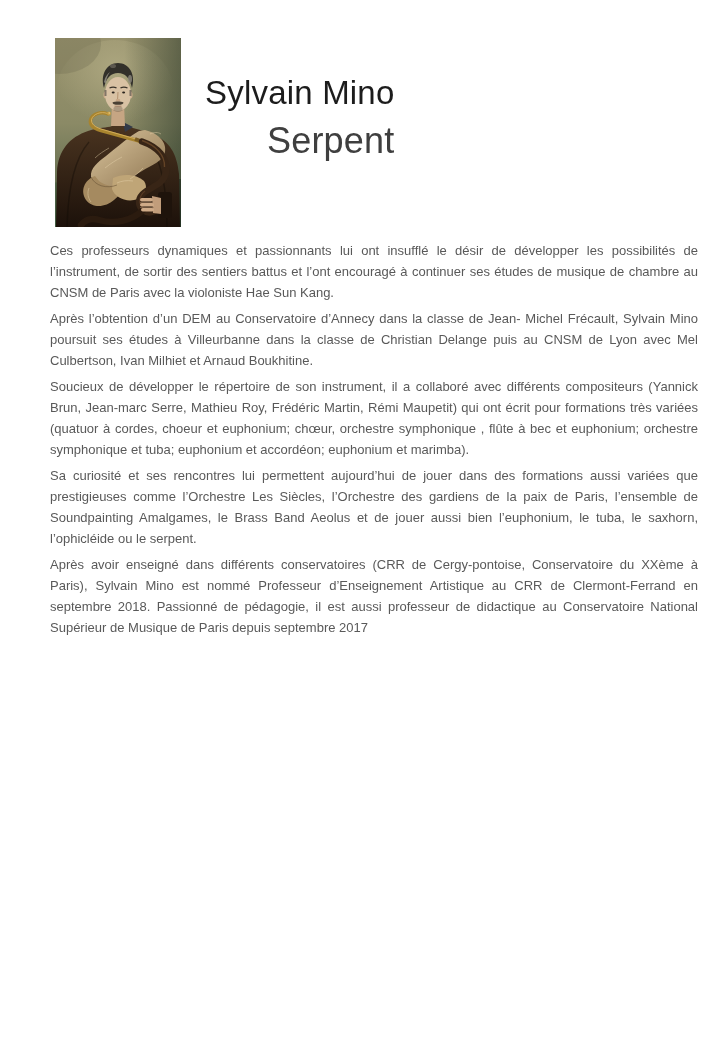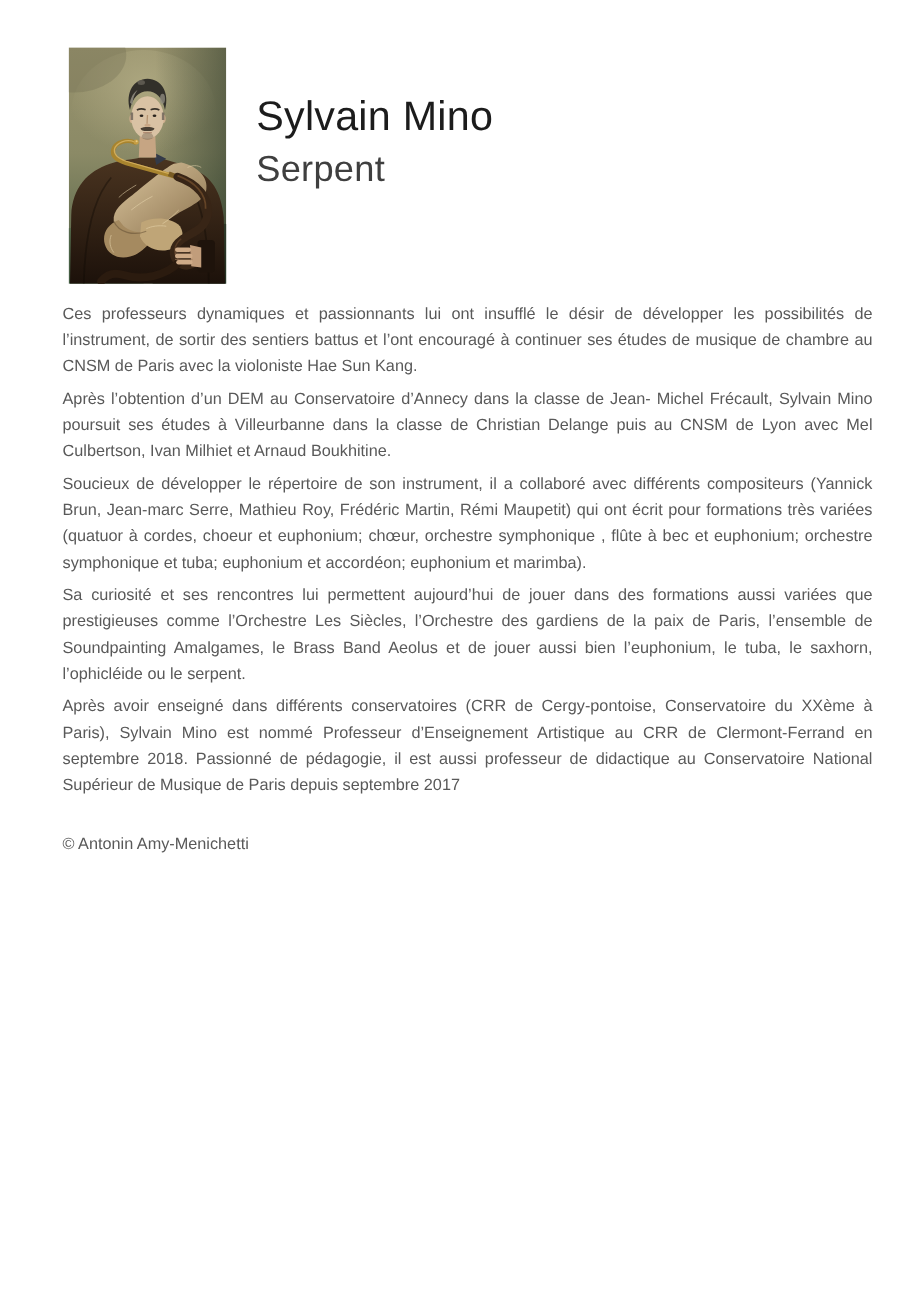--- a/index.html
+++ b/index.html
@@ -28,25 +28,26 @@
   .title {
     margin: 0;
     font-size: 33px;
     font-weight: 400;
     letter-spacing: 0.2px;
     color: #1c1c1c;
     line-height: 1.25;
   }
   .subtitle {
     margin: 5px 0 0 0;
-    font-size: 29px;
+    font-size: 36px;
     font-weight: 400;
     letter-spacing: 0.2px;
     color: #3f3f3f;
     line-height: 1.25;
+    text-align: right;
   }
   .bio {
     position: absolute;
     left: 50px;
     top: 240px;
     width: 648px;
   }
   .bio p {
     margin: 0 0 5px 0;
     font-size: 13px;
@@ -174,15 +175,14 @@
   </div>
 
   <div class="bio">
     <p>Ces professeurs dynamiques et passionnants lui ont insufflé le désir de développer les possibilités de l’instrument, de sortir des sentiers battus et l’ont encouragé à continuer ses études de musique de chambre au CNSM de Paris avec la violoniste Hae Sun Kang.</p>
     <p>Après l’obtention d’un DEM au Conservatoire d’Annecy dans la classe de Jean- Michel Frécault, Sylvain Mino poursuit ses études à Villeurbanne dans la classe de Christian Delange puis au CNSM de Lyon avec Mel Culbertson, Ivan Milhiet et Arnaud Boukhitine.</p>
     <p>Soucieux de développer le répertoire de son instrument, il a collaboré avec différents compositeurs (Yannick Brun, Jean-marc Serre, Mathieu Roy, Frédéric Martin, Rémi Maupetit) qui ont écrit pour formations très variées (quatuor à cordes, choeur et euphonium; chœur, orchestre symphonique , flûte à bec et euphonium; orchestre symphonique et tuba; euphonium et accordéon; euphonium et marimba).</p>
     <p>Sa curiosité et ses rencontres lui permettent aujourd’hui de jouer dans des formations aussi variées que prestigieuses comme l’Orchestre Les Siècles, l’Orchestre des gardiens de la paix de Paris, l’ensemble de Soundpainting Amalgames, le Brass Band Aeolus et de jouer aussi bien l’euphonium, le tuba, le saxhorn, l’ophicléide ou le serpent.</p>
     <p>Après avoir enseigné dans différents conservatoires (CRR de Cergy-pontoise, Conservatoire du XXème à Paris), Sylvain Mino est nommé Professeur d’Enseignement Artistique au CRR de Clermont-Ferrand en septembre 2018. Passionné de pédagogie, il est aussi professeur de didactique au Conservatoire National Supérieur de Musique de Paris depuis septembre 2017</p>
   </div>
 
-  <div class="credit">© Antonin Amy-Menichetti</div>
 
 </div>
 
 </body></html>

